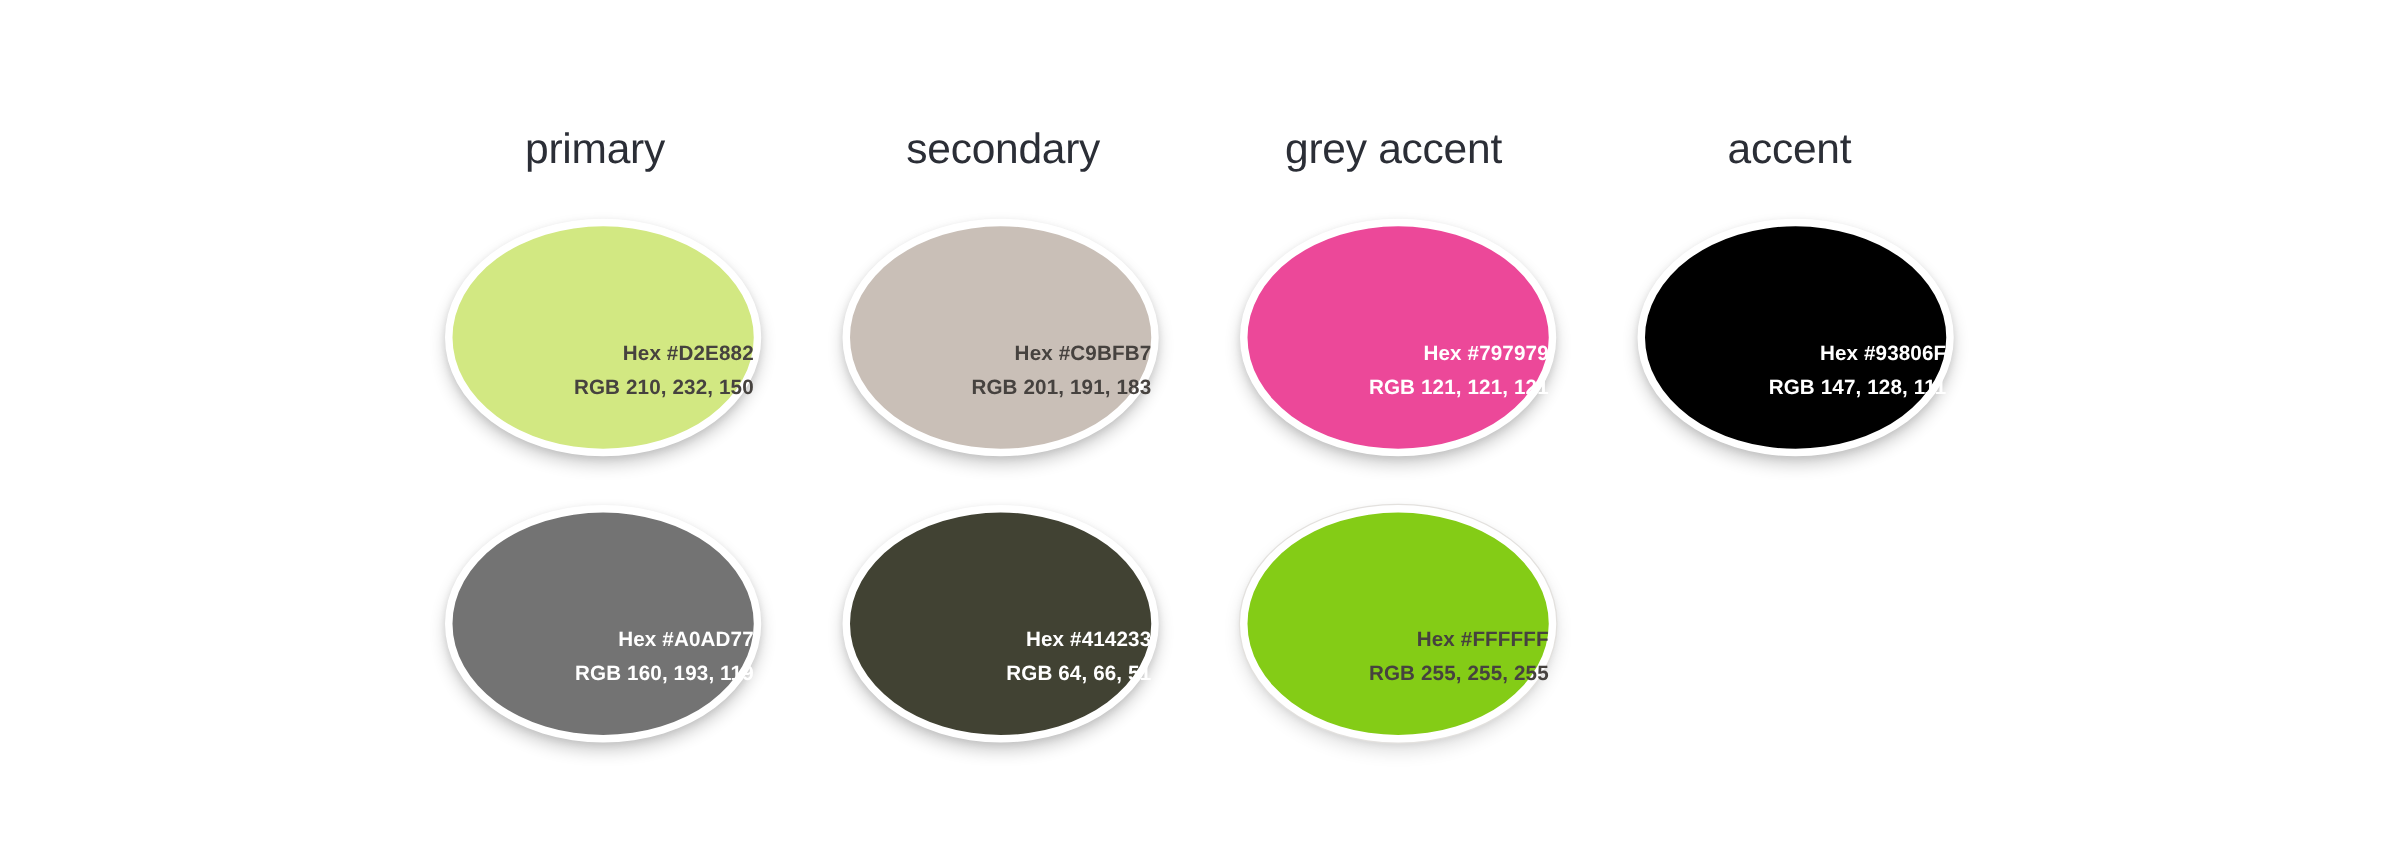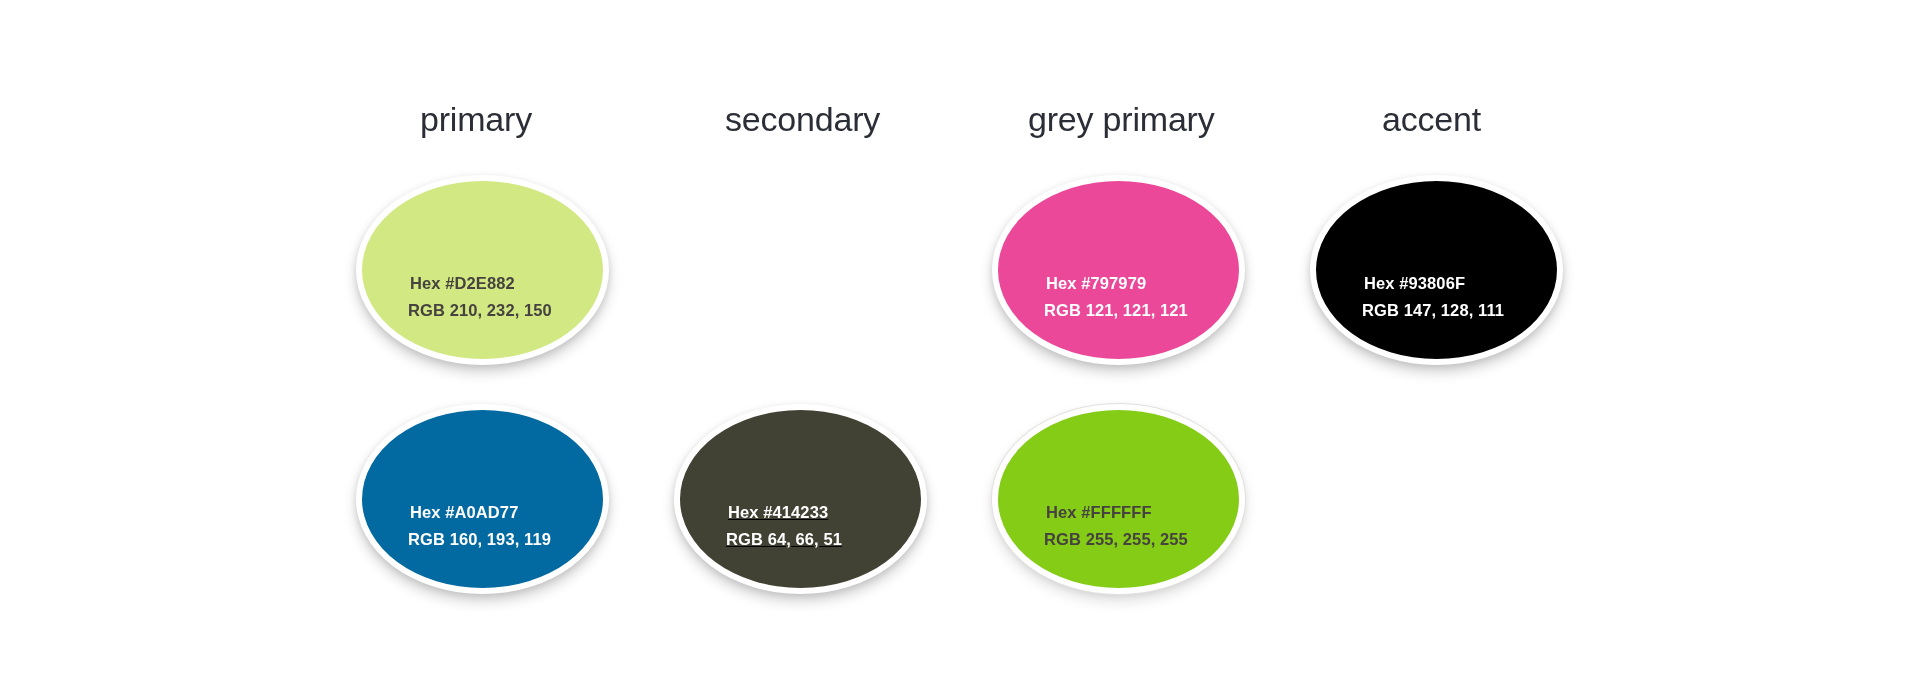--- a/index.html
+++ b/index.html
@@ -61,21 +61,21 @@
   .swatch {
     position: absolute;
     width: 253px;
     height: 190px;
     border-radius: 50%;
     border: 6px solid #ffffff;
     box-shadow: 0 7px 13px rgba(0,0,0,0.19),
                 0 2px 6px rgba(0,0,0,0.09);
     display: flex;
     flex-direction: column;
-    align-items: flex-start;
+    align-items: flex-end;
     justify-content: center;
     padding-top: 54px;
     padding-left: 46px;
   }
 
   .swatch.is-white {
     border-color: #ffffff;
     box-shadow: 0 0 0 1px #e3e1de,
                 0 7px 14px rgba(0,0,0,0.13),
                 0 2px 6px rgba(0,0,0,0.07);
@@ -96,54 +96,58 @@
   .text-light { color: #ffffff; }
 
   
   .pos-r0c0 { left: 356px; top: 175px; }
   .pos-r0c1 { left: 674px; top: 175px; }
   .pos-r0c2 { left: 992px; top: 175px; }
   .pos-r0c3 { left: 1310px; top: 175px; }
 
   
   .pos-r1c0 { left: 356px; top: 404px; }
-  .pos-r1c1 { left: 674px; top: 404px; text-decoration: underline; }
+  .pos-r1c1 { left: 674px; top: 404px; }
   .pos-r1c2 { left: 992px; top: 404px; }
 </style>
 </head>
 <body>
 
 <div id="palette-board">
 
   <div class="heading-row">
     <div class="column-heading col-0">primary</div>
     <div class="column-heading col-1">secondary</div>
-    <div class="column-heading col-2">grey primary</div>
+    <div class="column-heading col-2">grey accent</div>
     <div class="column-heading col-3">accent</div>
   </div>
 
   <div class="swatch-grid">
 
     <div class="swatch pos-r0c0" style="background-color: rgb(210, 232, 130);">
       <div class="swatch-line hex-line text-dark">Hex  #D2E882</div>
       <div class="swatch-line rgb-line text-dark">RGB 210, 232, 150</div>
     </div>
 
+    <div class="swatch pos-r0c1" style="background-color: rgb(201, 191, 183);">
+      <div class="swatch-line hex-line text-dark">Hex  #C9BFB7</div>
+      <div class="swatch-line rgb-line text-dark">RGB 201, 191, 183</div>
+    </div>
 
     <div class="swatch pos-r0c2" style="background-color: #ec4899;">
       <div class="swatch-line hex-line text-light">Hex  #797979</div>
       <div class="swatch-line rgb-line text-light">RGB 121, 121, 121</div>
     </div>
 
     <div class="swatch pos-r0c3" style="background-color: #000000;">
       <div class="swatch-line hex-line text-light">Hex  #93806F</div>
       <div class="swatch-line rgb-line text-light">RGB 147, 128, 111</div>
     </div>
 
-    <div class="swatch pos-r1c0" style="background-color: #0369a1;">
+    <div class="swatch pos-r1c0" style="background-color: #737373;">
       <div class="swatch-line hex-line text-light">Hex  #A0AD77</div>
       <div class="swatch-line rgb-line text-light">RGB 160, 193, 119</div>
     </div>
 
     <div class="swatch pos-r1c1" style="background-color: rgb(65, 66, 51);">
       <div class="swatch-line hex-line text-light">Hex  #414233</div>
       <div class="swatch-line rgb-line text-light">RGB 64, 66, 51</div>
     </div>
 
     <div class="swatch pos-r1c2 is-white" style="background-color: #84cc16;">

